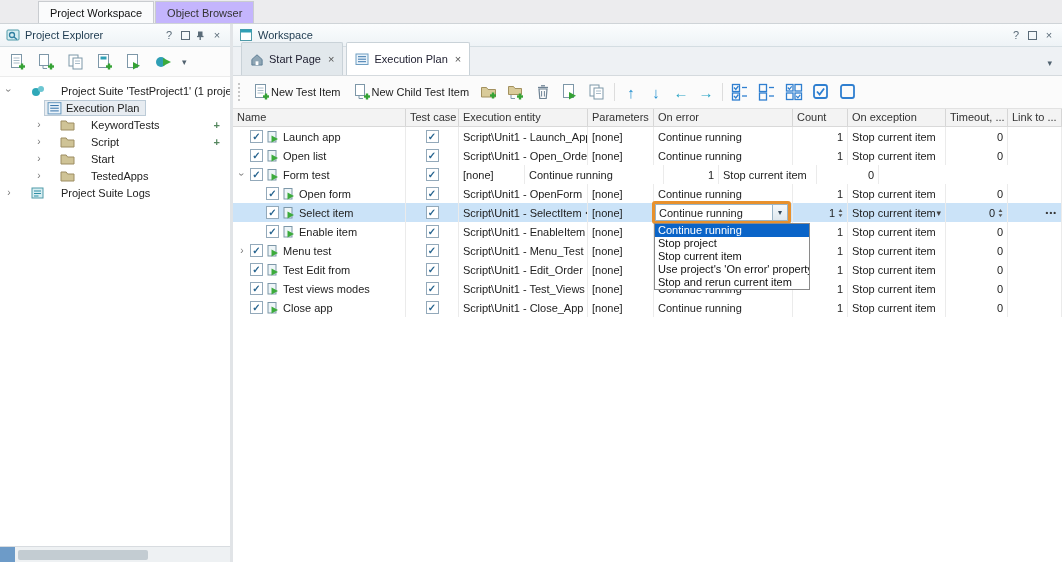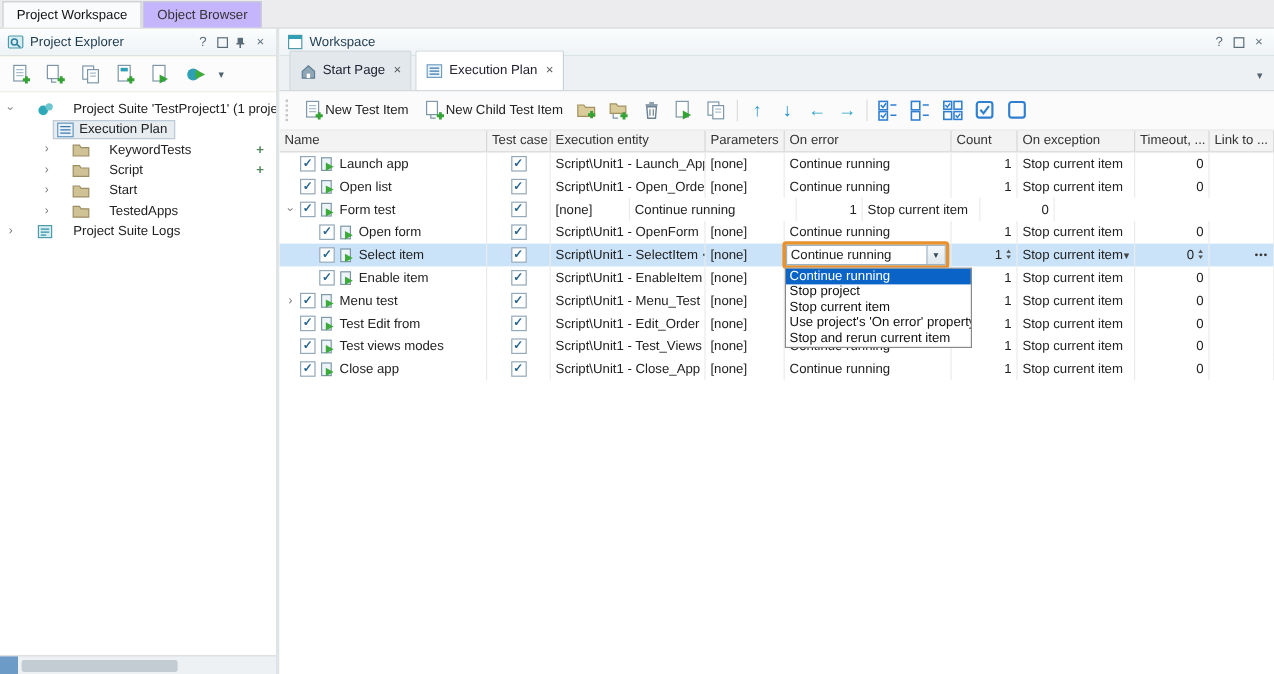--- a/index.html
+++ b/index.html
@@ -2,21 +2,21 @@
 <html><head>
 <meta charset="utf-8">
 <style>
   * { box-sizing: border-box; margin: 0; padding: 0; }
   html,body { width:1062px; height:562px; overflow:hidden; }
   body { font-family:"Liberation Sans", sans-serif; font-size:11px; color:#222; background:#f0f0f0; }
 
   
   .top-tabbar { height:24px; background:#ececee; border-bottom:1px solid #cfd4d8; display:flex; align-items:flex-end; padding-left:2px; }
   .top-tab { height:22px; display:flex; align-items:center; padding:0 11px; border:1px solid #c9ccd0; border-bottom:none; margin-right:1px; background:#c4b5fd; color:#333; }
-  .top-tab.active { background:#fafbfc; color:#111; }
+  .top-tab.active { background:#fafbfc; color:#111;margin-left:36px; }
 
   .main { display:flex; height:538px; }
 
   
   .panel-header { height:23px; flex:0 0 23px; display:flex; align-items:center; gap:5px; padding:0 6px;
     background:linear-gradient(#fbfdfe,#eef3f6); border-bottom:1px solid #d4dde2; color:#1d3a4f; }
   .ph-title { flex:0 0 auto; }
   .ph-spacer { flex:1; }
   .ph-btn { color:#5a6b78; width:14px; text-align:center; cursor:default; font-size:11px; }
   .ph-box { width:9px; height:9px; border:1px solid #5a6b78; display:inline-block; }

